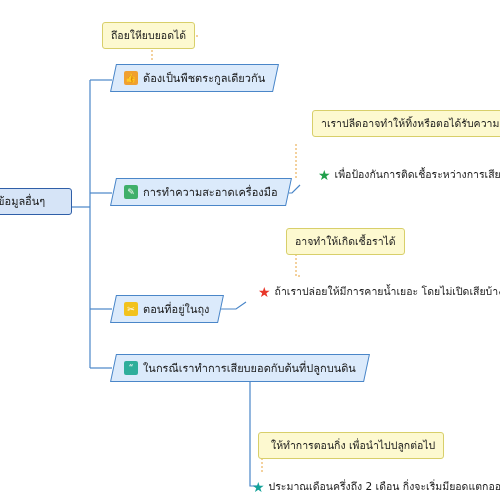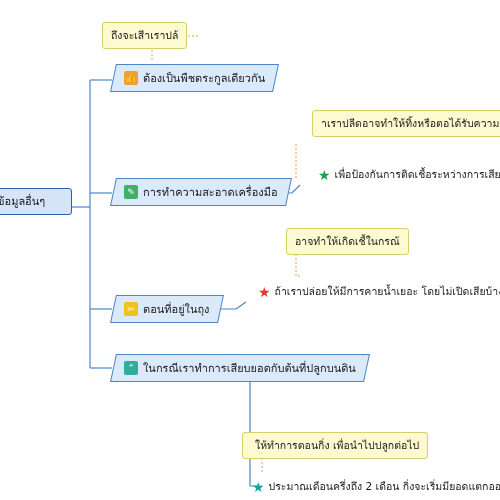--- a/index.html
+++ b/index.html
@@ -98,21 +98,21 @@
     <path d="M262,193 L292,193 L300,185" stroke="#4a86c8" stroke-width="1.2" fill="none"></path>
     <path d="M216,309 L236,309 L246,302" stroke="#4a86c8" stroke-width="1.2" fill="none"></path>
     <path d="M240,368 L250,368 L250,486 L258,486" stroke="#4a86c8" stroke-width="1.2" fill="none"></path>
   </svg>
 
   <div class="node root" style="left:-12px;top:188px;width:84px;">
     <span>ข้อมูลอื่นๆ</span>
   </div>
 
   <div class="node note" style="left:102px;top:22px;">
-    <span>ถึงจะเสีาเราปล้</span>
+    <span>ถึอยใหียบยอดได้</span>
   </div>
 
   <div class="node topic" style="left:113px;top:64px;">
     <span class="inner">
       <span class="ic ic-orange">👍</span>
       <span>ต้องเป็นพืชตระกูลเดียวกัน</span>
     </span>
   </div>
 
   <div class="node note" style="left:312px;top:110px;">
@@ -125,21 +125,21 @@
       <span>การทำความสะอาดเครื่องมือ</span>
     </span>
   </div>
 
   <div class="node leaf" style="left:318px;top:166px;">
     <span class="star star-green">★</span>
     <span>เพื่อป้องกันการติดเชื้อระหว่างการเสียบ</span>
   </div>
 
   <div class="node note" style="left:286px;top:228px;">
-    <span>อาจทำให้เกิดเชื้ในกรณ้</span>
+    <span>อาจทำให้เกิดเชื้อราได้</span>
   </div>
 
   <div class="node topic" style="left:113px;top:295px;">
     <span class="inner">
       <span class="ic ic-yellow">✂</span>
       <span>ตอนที่อยู่ในถุง</span>
     </span>
   </div>
 
   <div class="node leaf" style="left:258px;top:283px;">
@@ -147,21 +147,21 @@
     <span>ถ้าเราปล่อยให้มีการคายน้ำเยอะ โดยไม่เปิดเสียบ้าง</span>
   </div>
 
   <div class="node topic" style="left:113px;top:354px;">
     <span class="inner">
       <span class="ic ic-teal">“</span>
       <span>ในกรณีเราทำการเสียบยอดกับต้นที่ปลูกบนดิน</span>
     </span>
   </div>
 
-  <div class="node note" style="left:242px;top:432px;padding-left:12px;">
+  <div class="node note" style="left:258px;top:432px;padding-left:12px;">
     <span>ให้ทำการตอนกิ่ง เพื่อนำไปปลูกต่อไป</span>
   </div>
 
   <div class="node leaf" style="left:252px;top:478px;">
     <span class="star star-teal">★</span>
     <span>ประมาณเดือนครึ่งถึง 2 เดือน กิ่งจะเริ่มมียอดแตกออกมา</span>
   </div>
 
 </div>
 

